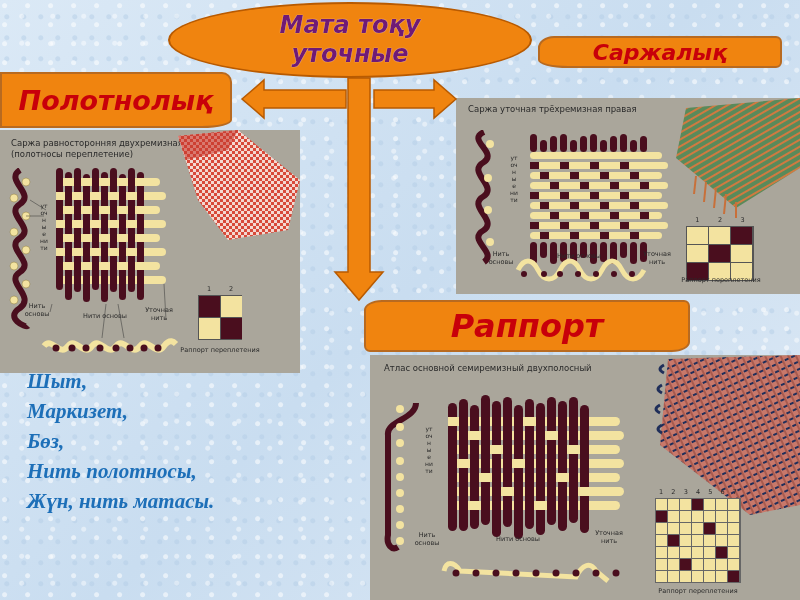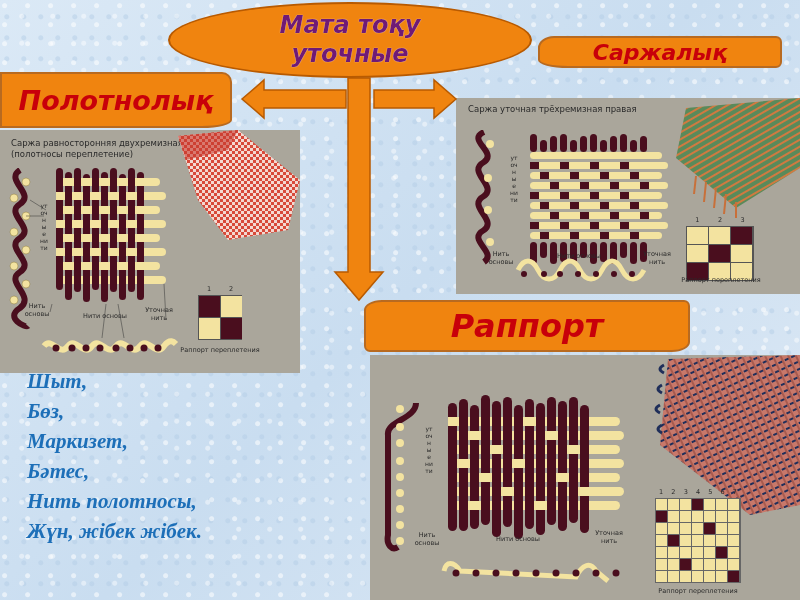--- a/index.html
+++ b/index.html
@@ -366,20 +366,21 @@
         <div style="height:17px;background:#f3e3a0"></div>
         <div style="height:17px;background:#f3e3a0"></div>
     </div>
   </div>
   <div class="abs tiny-label" style="left:222px;top:178px;width:86px">Раппорт переплетения</div>
 </div>
 
 <div class="abs banner banner-bottom">Раппорт</div>
 
 <div class="abs panel panel-bottom">
+  <div class="abs panel-caption" style="left:14px;top:8px">Атлас основной семиремизный двухполосный</div>
   <svg class="abs" style="left:270px;top:0" width="160" height="160" viewBox="0 0 160 160">
     <defs>
       <pattern id="pinkweave" width="7" height="7" patternUnits="userSpaceOnUse" patternTransform="rotate(-25)">
         <rect width="7" height="7" fill="#c8786a"></rect>
         <rect x="0" y="0" width="2" height="7" fill="#a85a4e"></rect>
         <rect x="3" y="2" width="4" height="2" fill="#1f2e5a"></rect>
       </pattern>
     </defs>
     <polygon points="28,4 160,0 160,150 110,160 20,90" fill="url(#pinkweave)"></polygon>
     <g stroke="#1f2e5a" stroke-width="3" fill="none">
@@ -519,18 +520,17 @@
         <div style="height: 11px; background: rgb(243, 227, 160);"></div>
         <div style="height: 11px; background: rgb(243, 227, 160);"></div>
         <div style="height: 11px; background: rgb(74, 14, 30);"></div>
       </div>
   </div>
   <div class="abs tiny-label" style="left:280px;top:232px;width:96px">Раппорт переплетения</div>
 </div>
 
 <div class="abs fabric-list">
   <div>Шыт,</div>
+  <div>Маркизет,</div>
   <div>Бөз,</div>
-  <div>Маркизет,</div>
-  <div>Бәтес,</div>
   <div>Нить полотносы,</div>
-  <div>Жүн, жібек жібек.</div>
+  <div>Жүн, нить матасы.</div>
 </div>
 
 </body></html>

